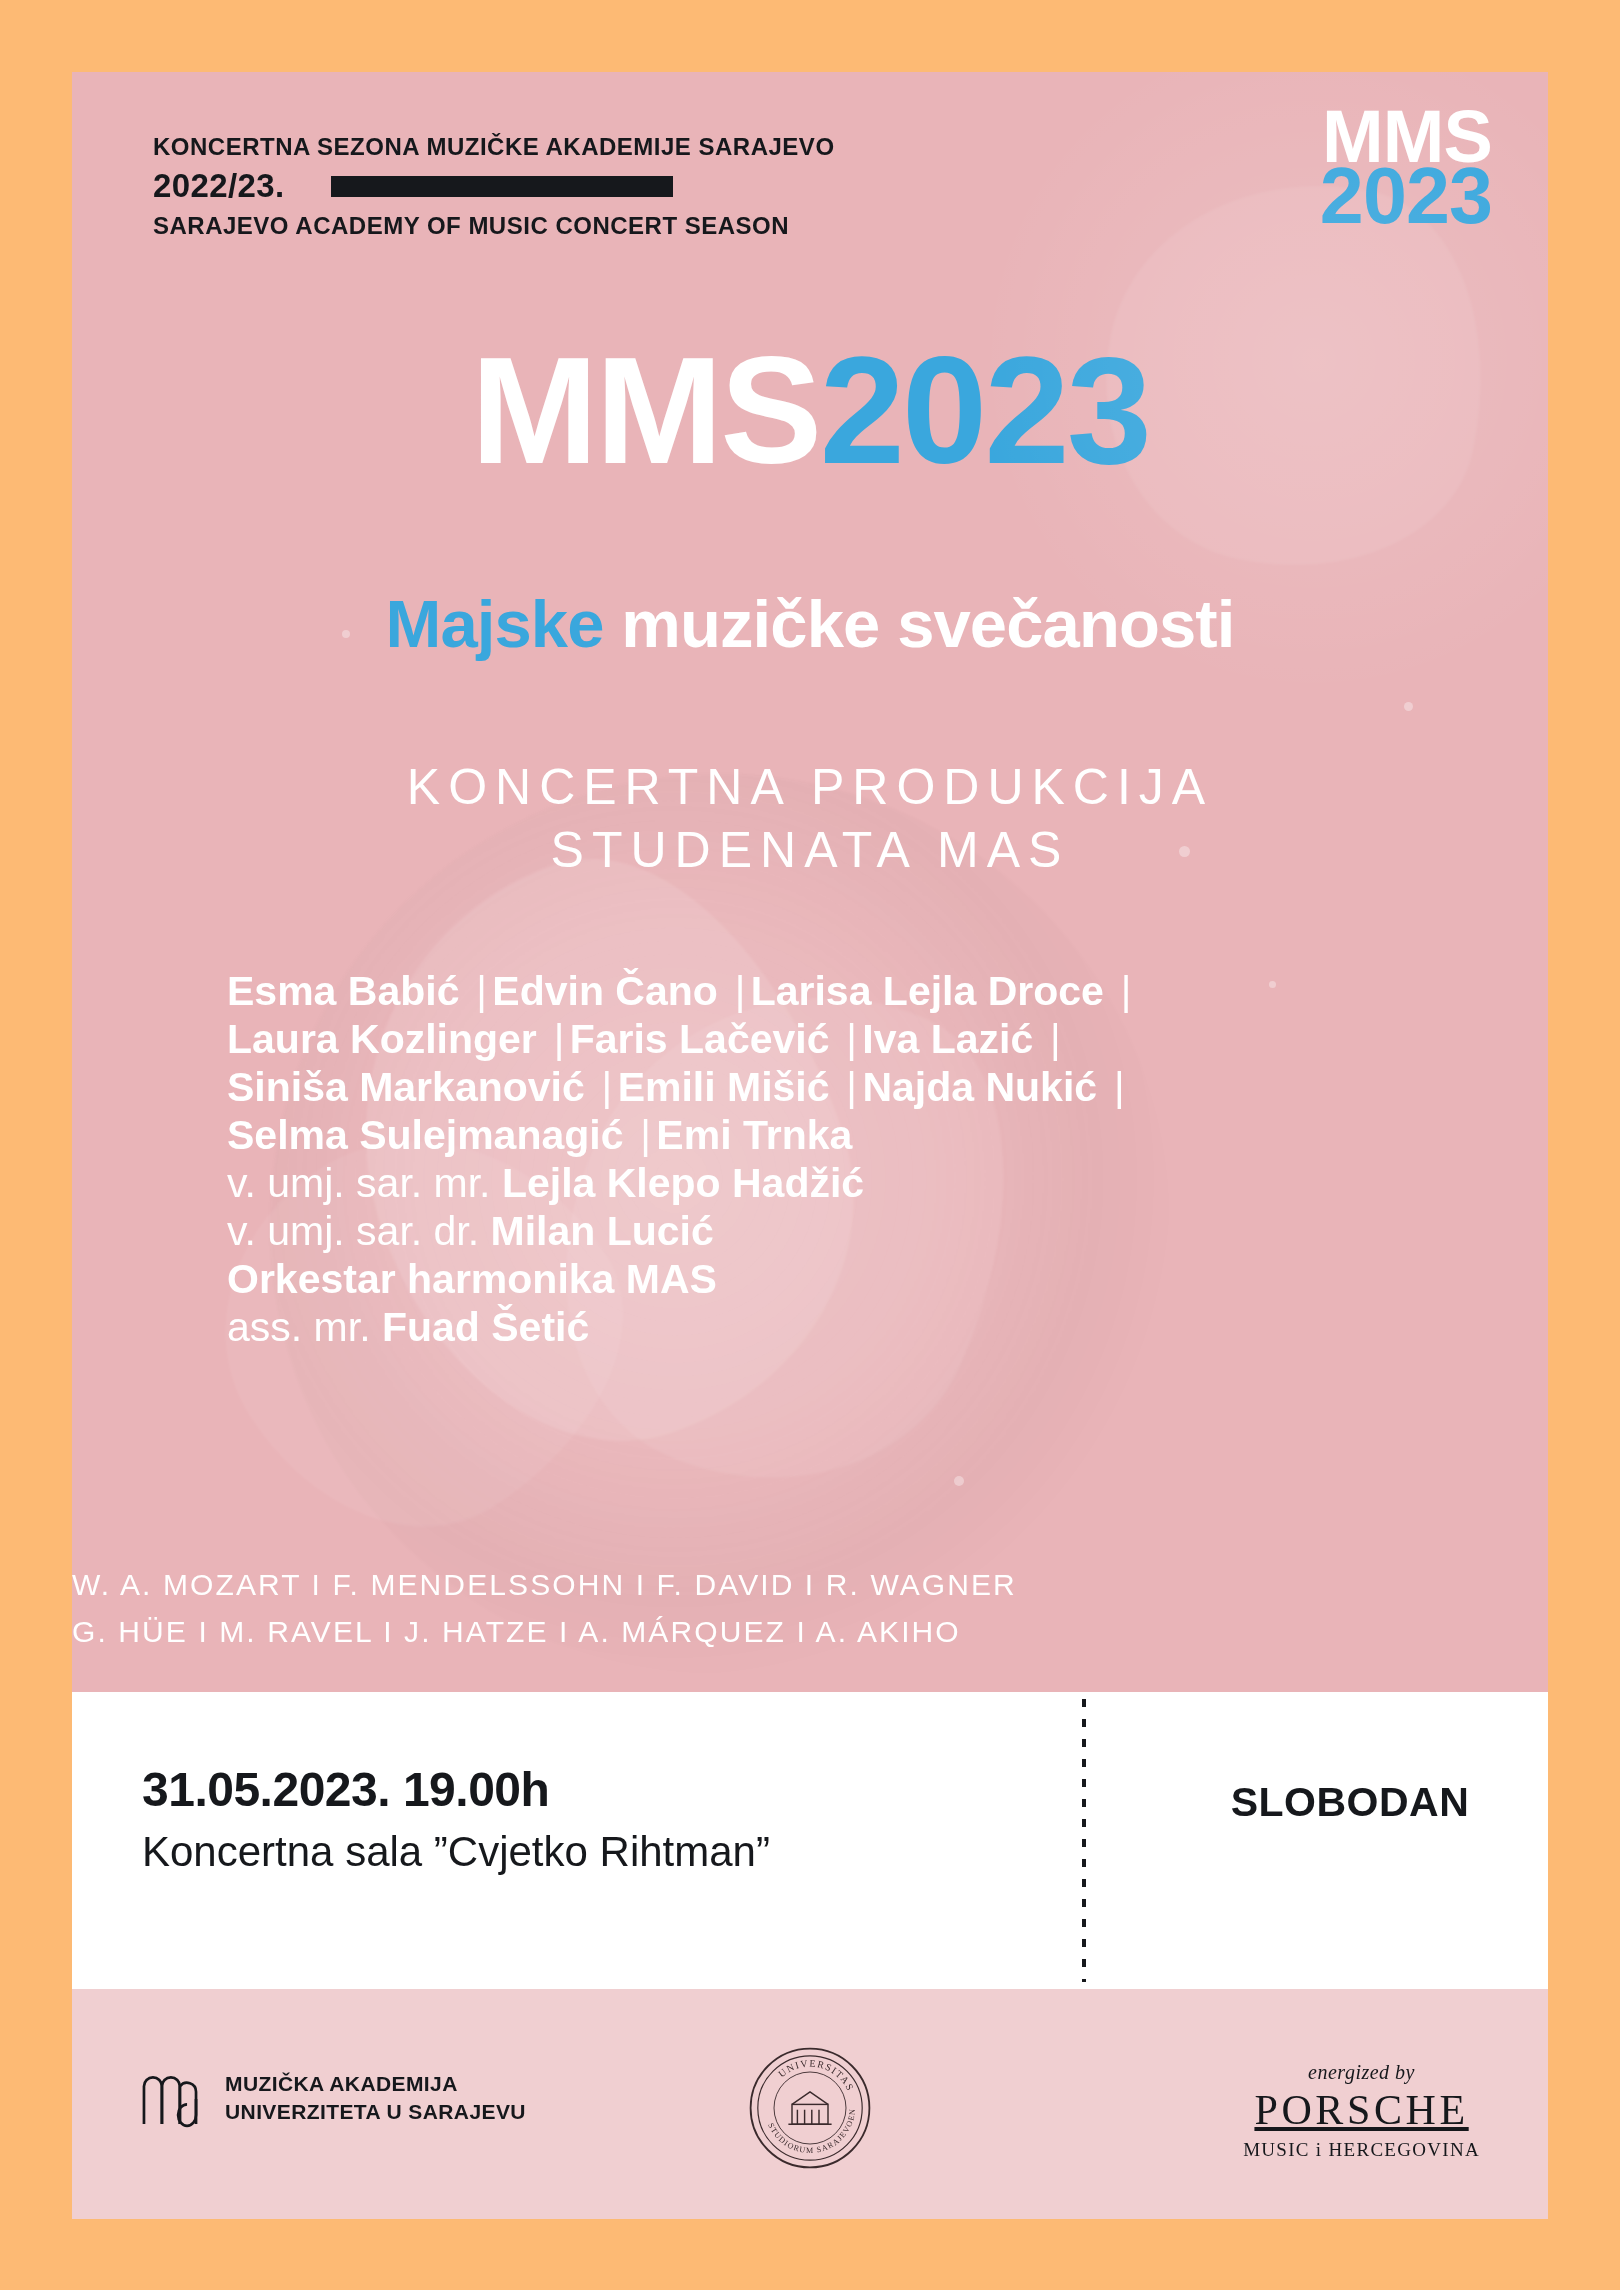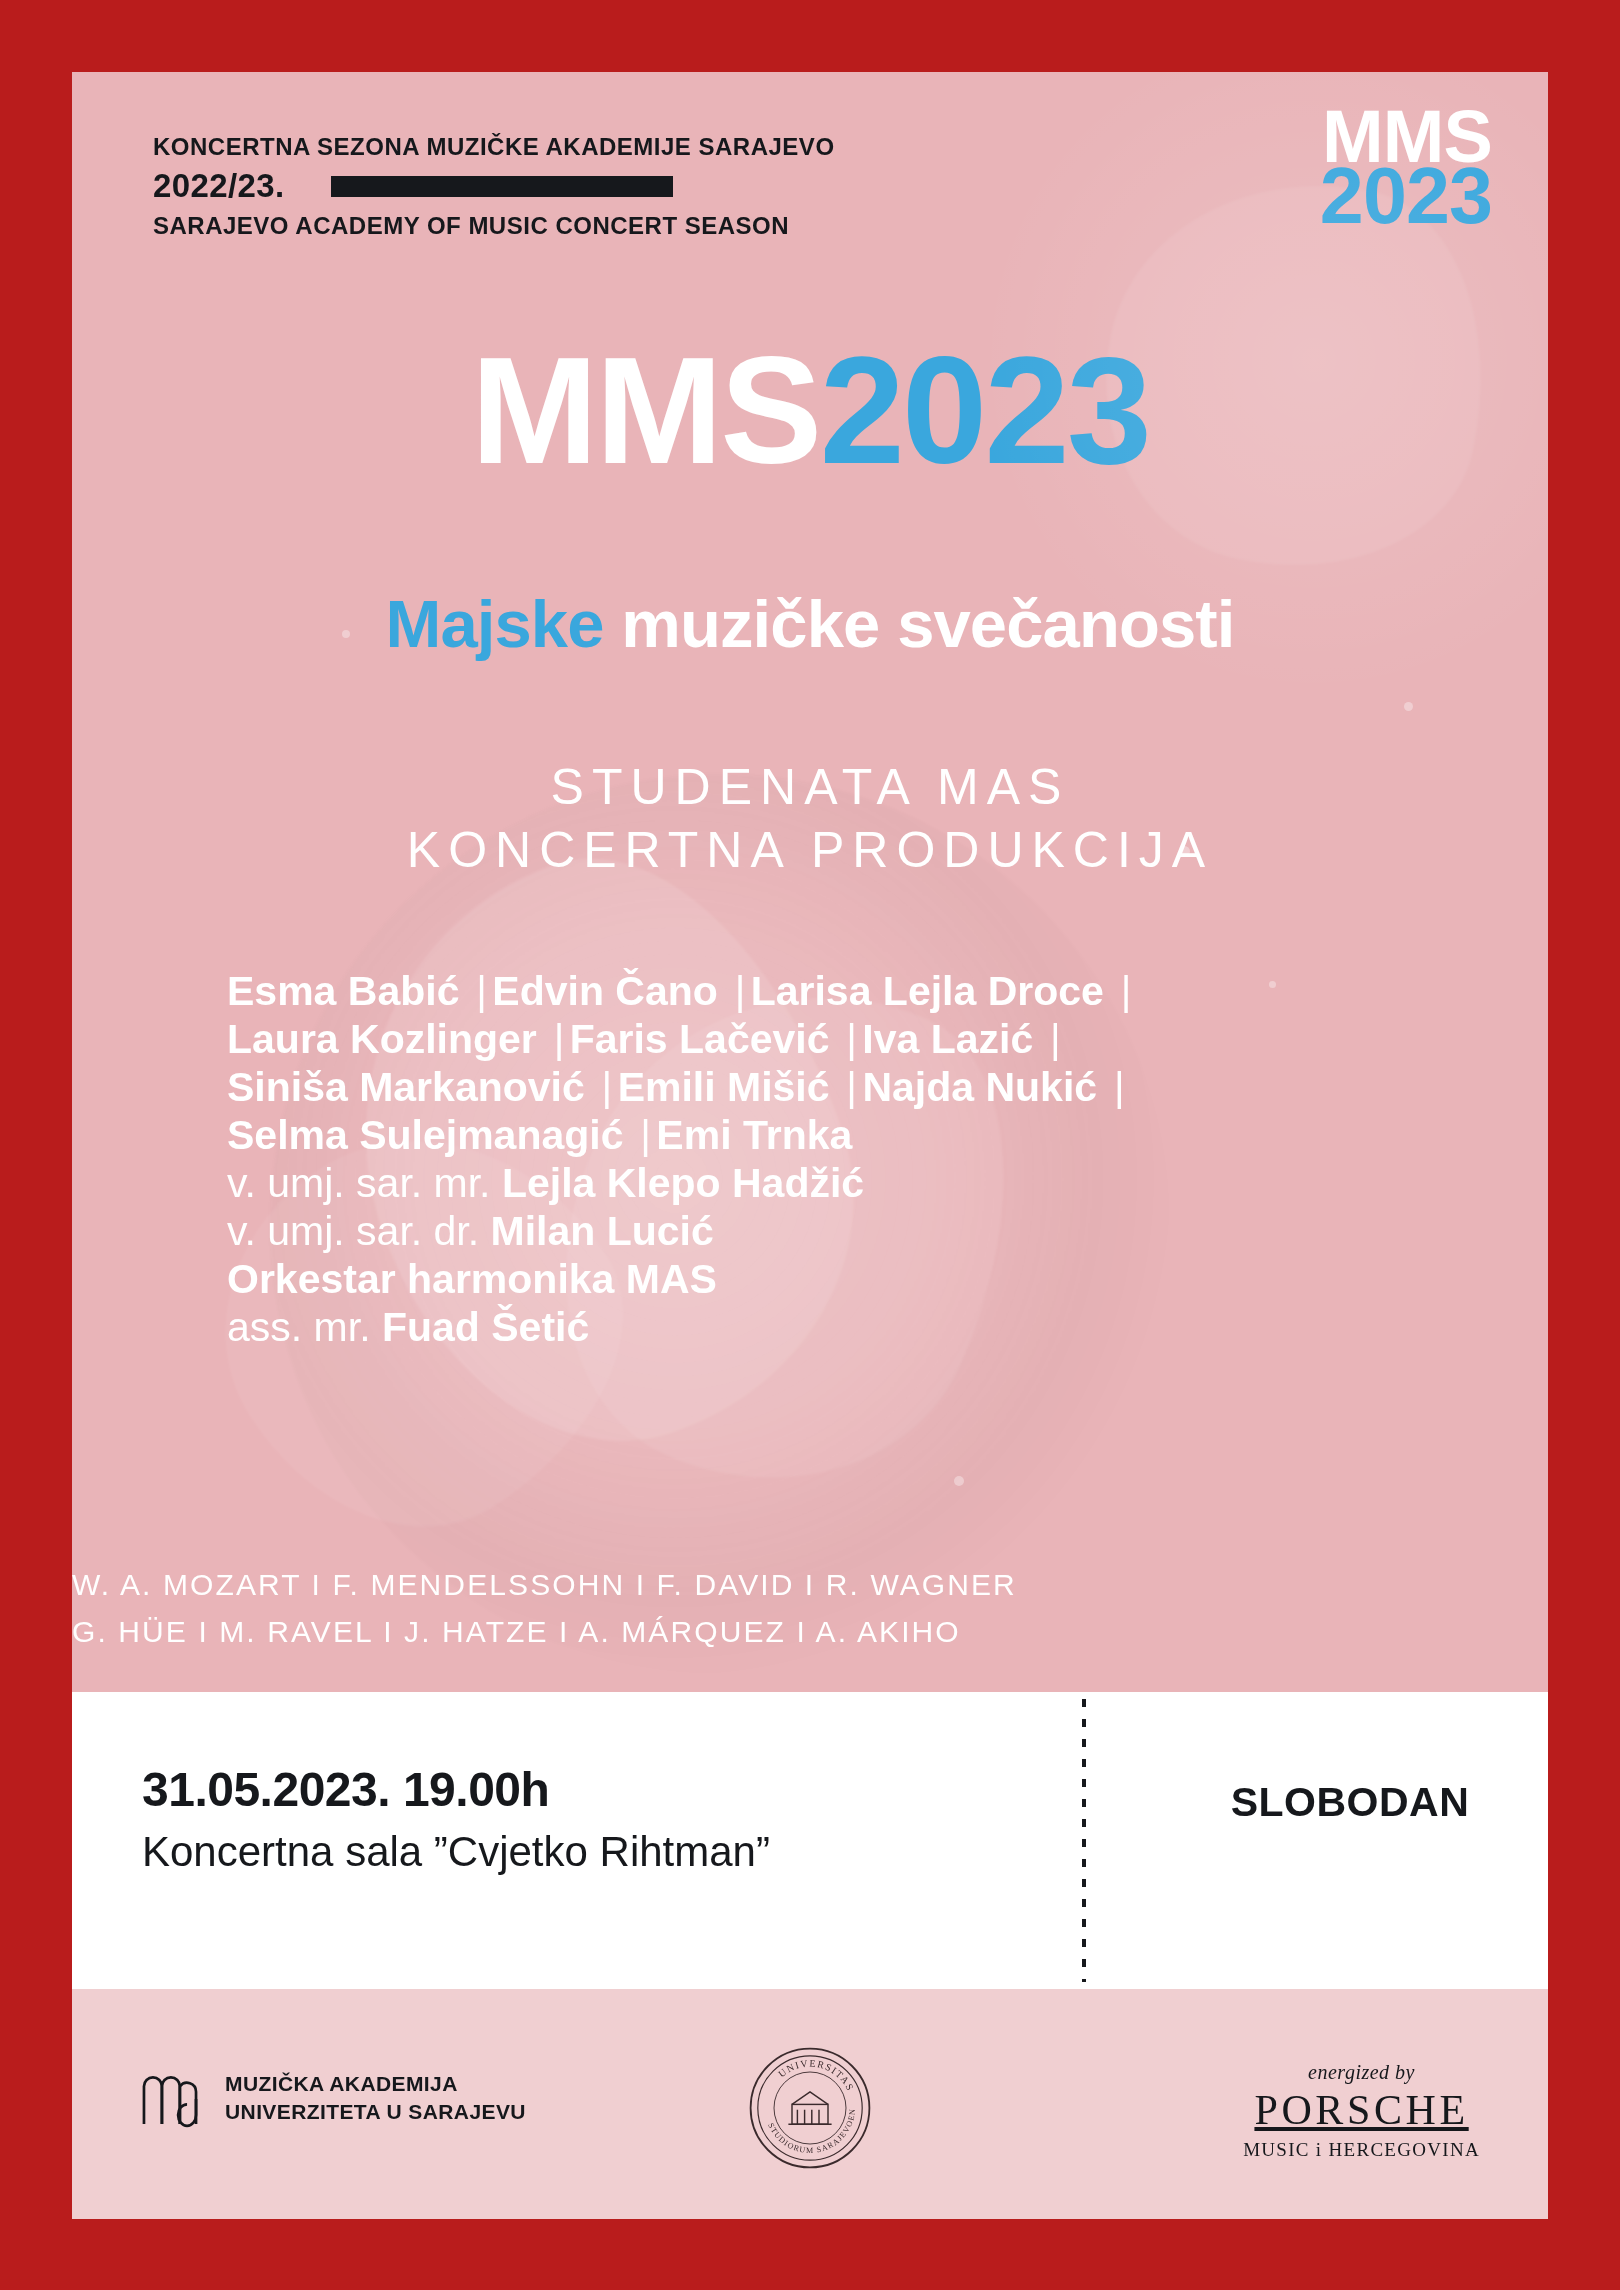--- a/index.html
+++ b/index.html
@@ -6,21 +6,21 @@
   html, body {
     width: 1620px;
     height: 2291px;
     background: #ffffff;
     font-family: "Liberation Sans", sans-serif;
   }
   .poster {
     position: relative;
     width: 1620px;
     height: 2291px;
-    background: #b91c1c;
+    background: #fdba74;
     overflow: hidden;
   }
 
   
   .hero {
     position: absolute;
     left: 72px;
     top: 72px;
     width: 1476px;
     height: 1620px;
@@ -355,22 +355,22 @@
     <div class="title-big">
       <span class="w">MMS</span><span class="b">2023</span>
     </div>
 
     <div class="subtitle">
       <span class="b">Majske</span>
       <span class="w">muzičke svečanosti</span>
     </div>
 
     <div class="production">
+      <div>KONCERTNA PRODUKCIJA</div>
       <div>STUDENATA MAS</div>
-      <div>KONCERTNA PRODUKCIJA</div>
     </div>
 
     <div class="performers" id="performers">
         <div class="perf-line"><span class="bold">Esma Babić</span> <span class="sep">|</span><span class="bold">Edvin Čano</span> <span class="sep">|</span><span class="bold">Larisa Lejla Droce</span> <span class="sep">|</span></div>
         <div class="perf-line"><span class="bold">Laura Kozlinger</span> <span class="sep">|</span><span class="bold">Faris Lačević</span> <span class="sep">|</span><span class="bold">Iva Lazić</span> <span class="sep">|</span></div>
         <div class="perf-line"><span class="bold">Siniša Markanović</span> <span class="sep">|</span><span class="bold">Emili Mišić</span> <span class="sep">|</span><span class="bold">Najda Nukić</span> <span class="sep">|</span></div>
         <div class="perf-line"><span class="bold">Selma Sulejmanagić</span> <span class="sep">|</span><span class="bold">Emi Trnka</span></div>
         <div class="perf-line"><span class="light">v. umj. sar. mr. </span> <span class="bold">Lejla Klepo Hadžić</span></div>
         <div class="perf-line"><span class="light">v. umj. sar. dr. </span> <span class="bold">Milan Lucić</span></div>
         <div class="perf-line"><span class="bold">Orkestar harmonika MAS</span></div>

